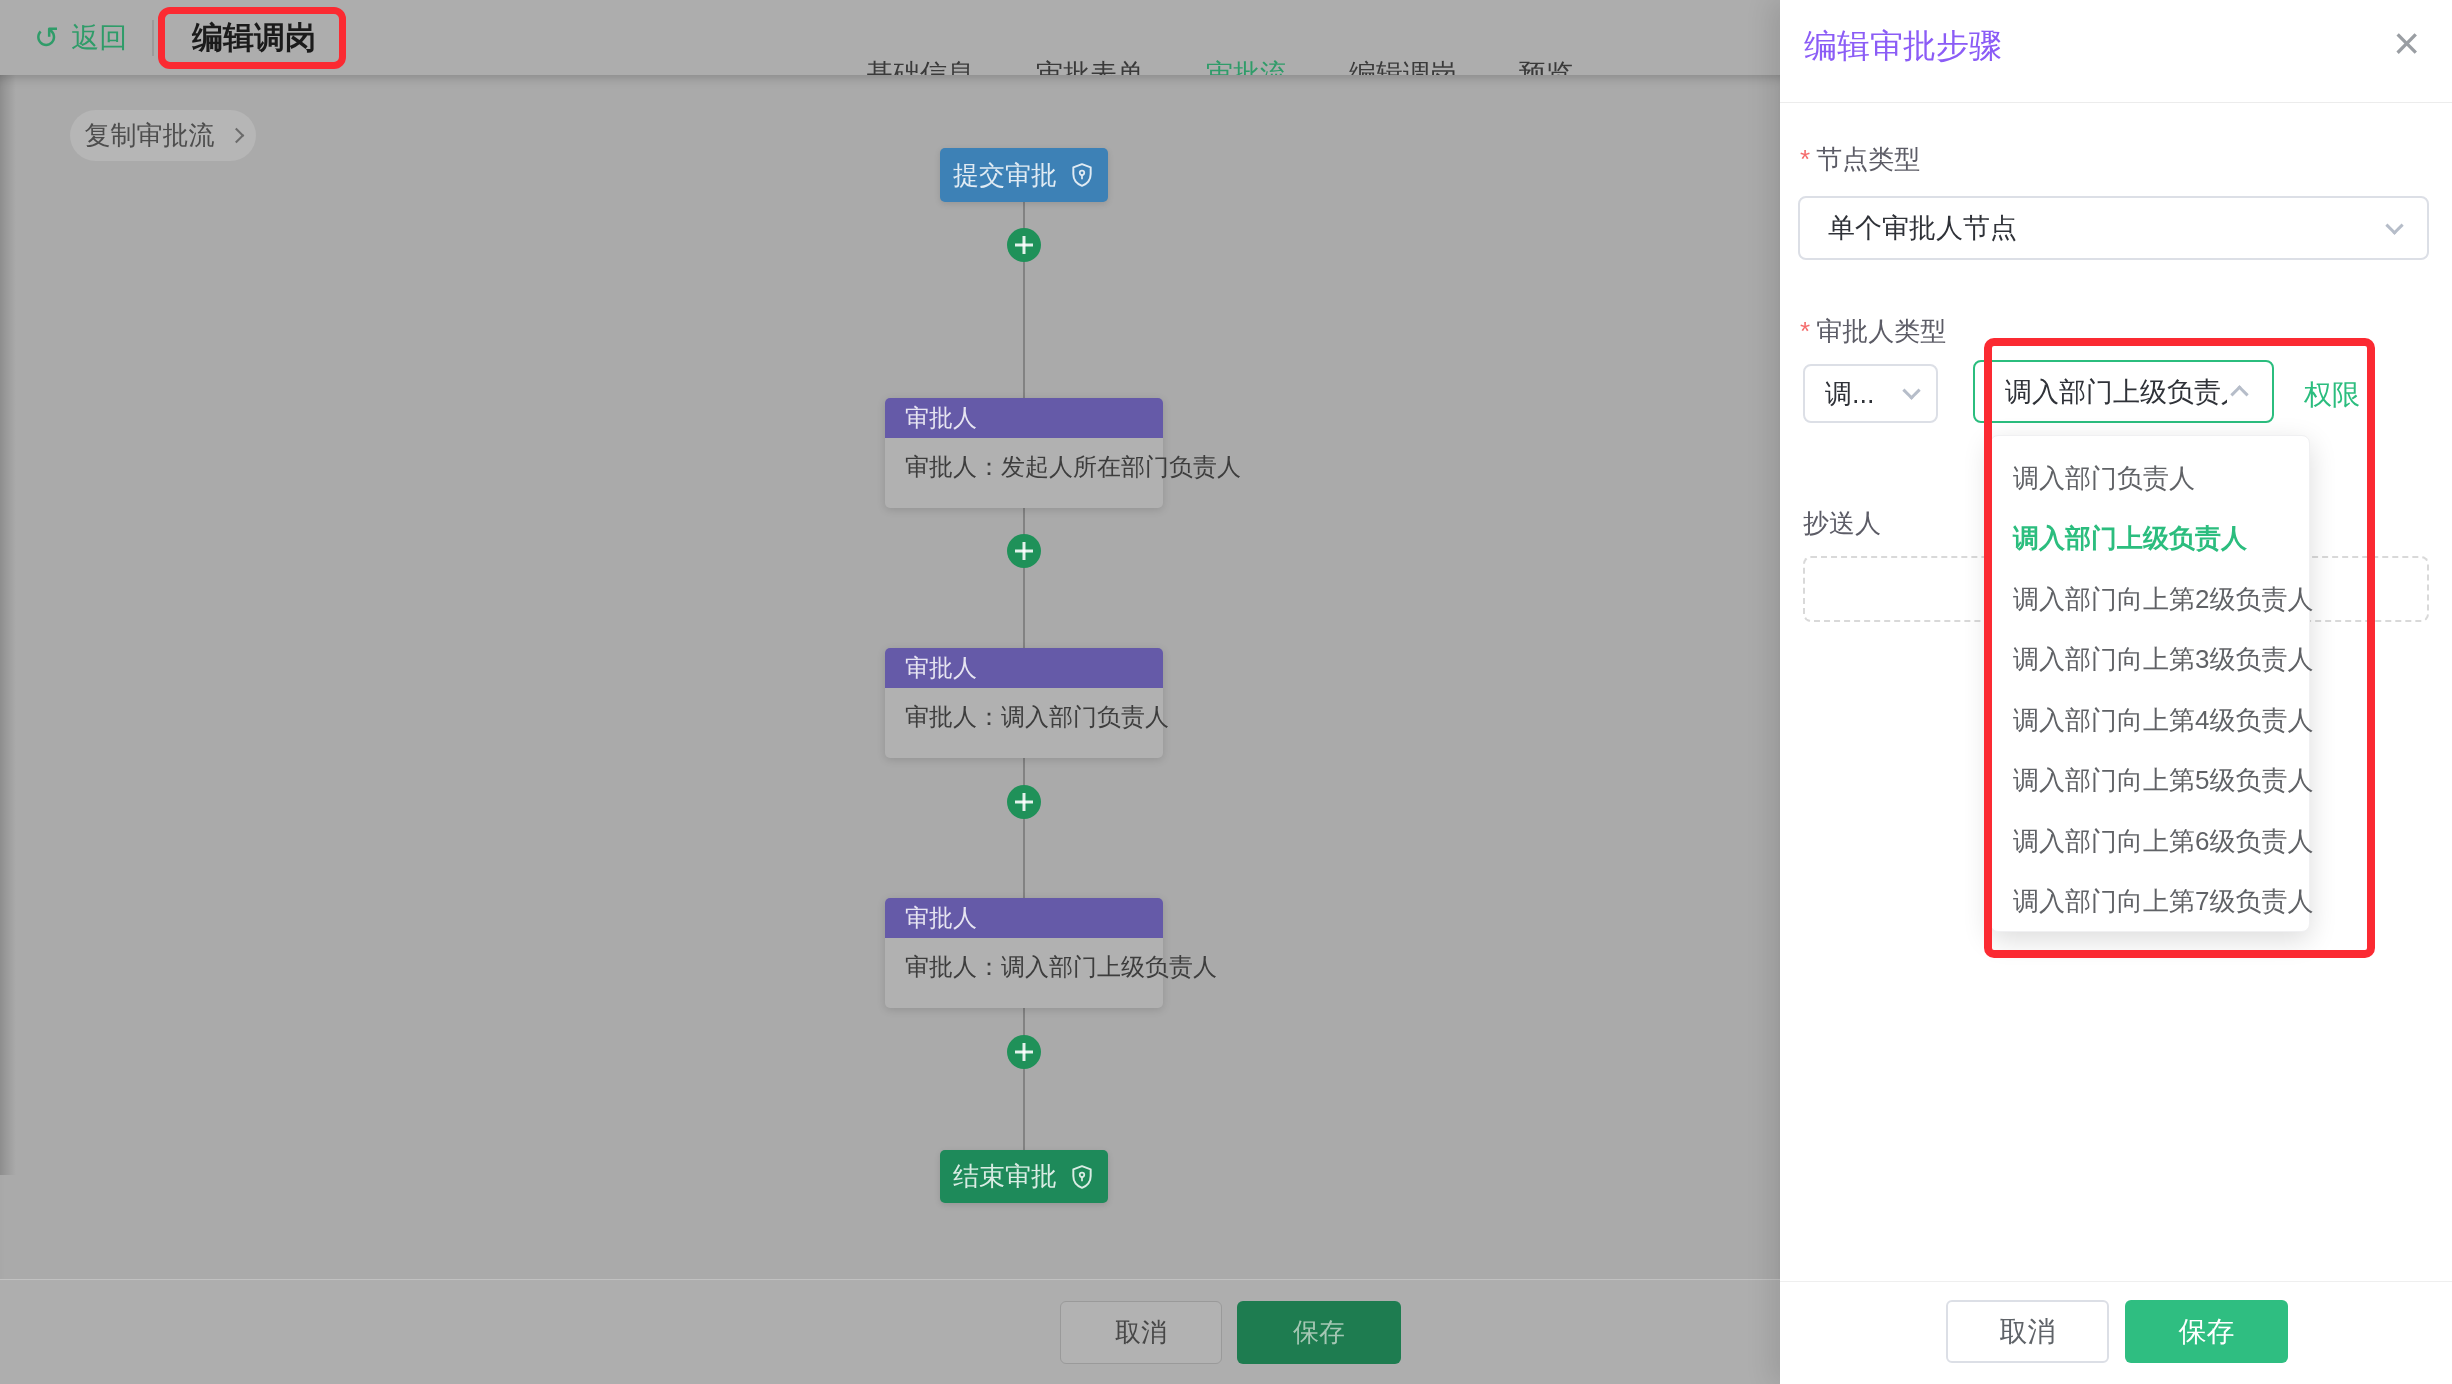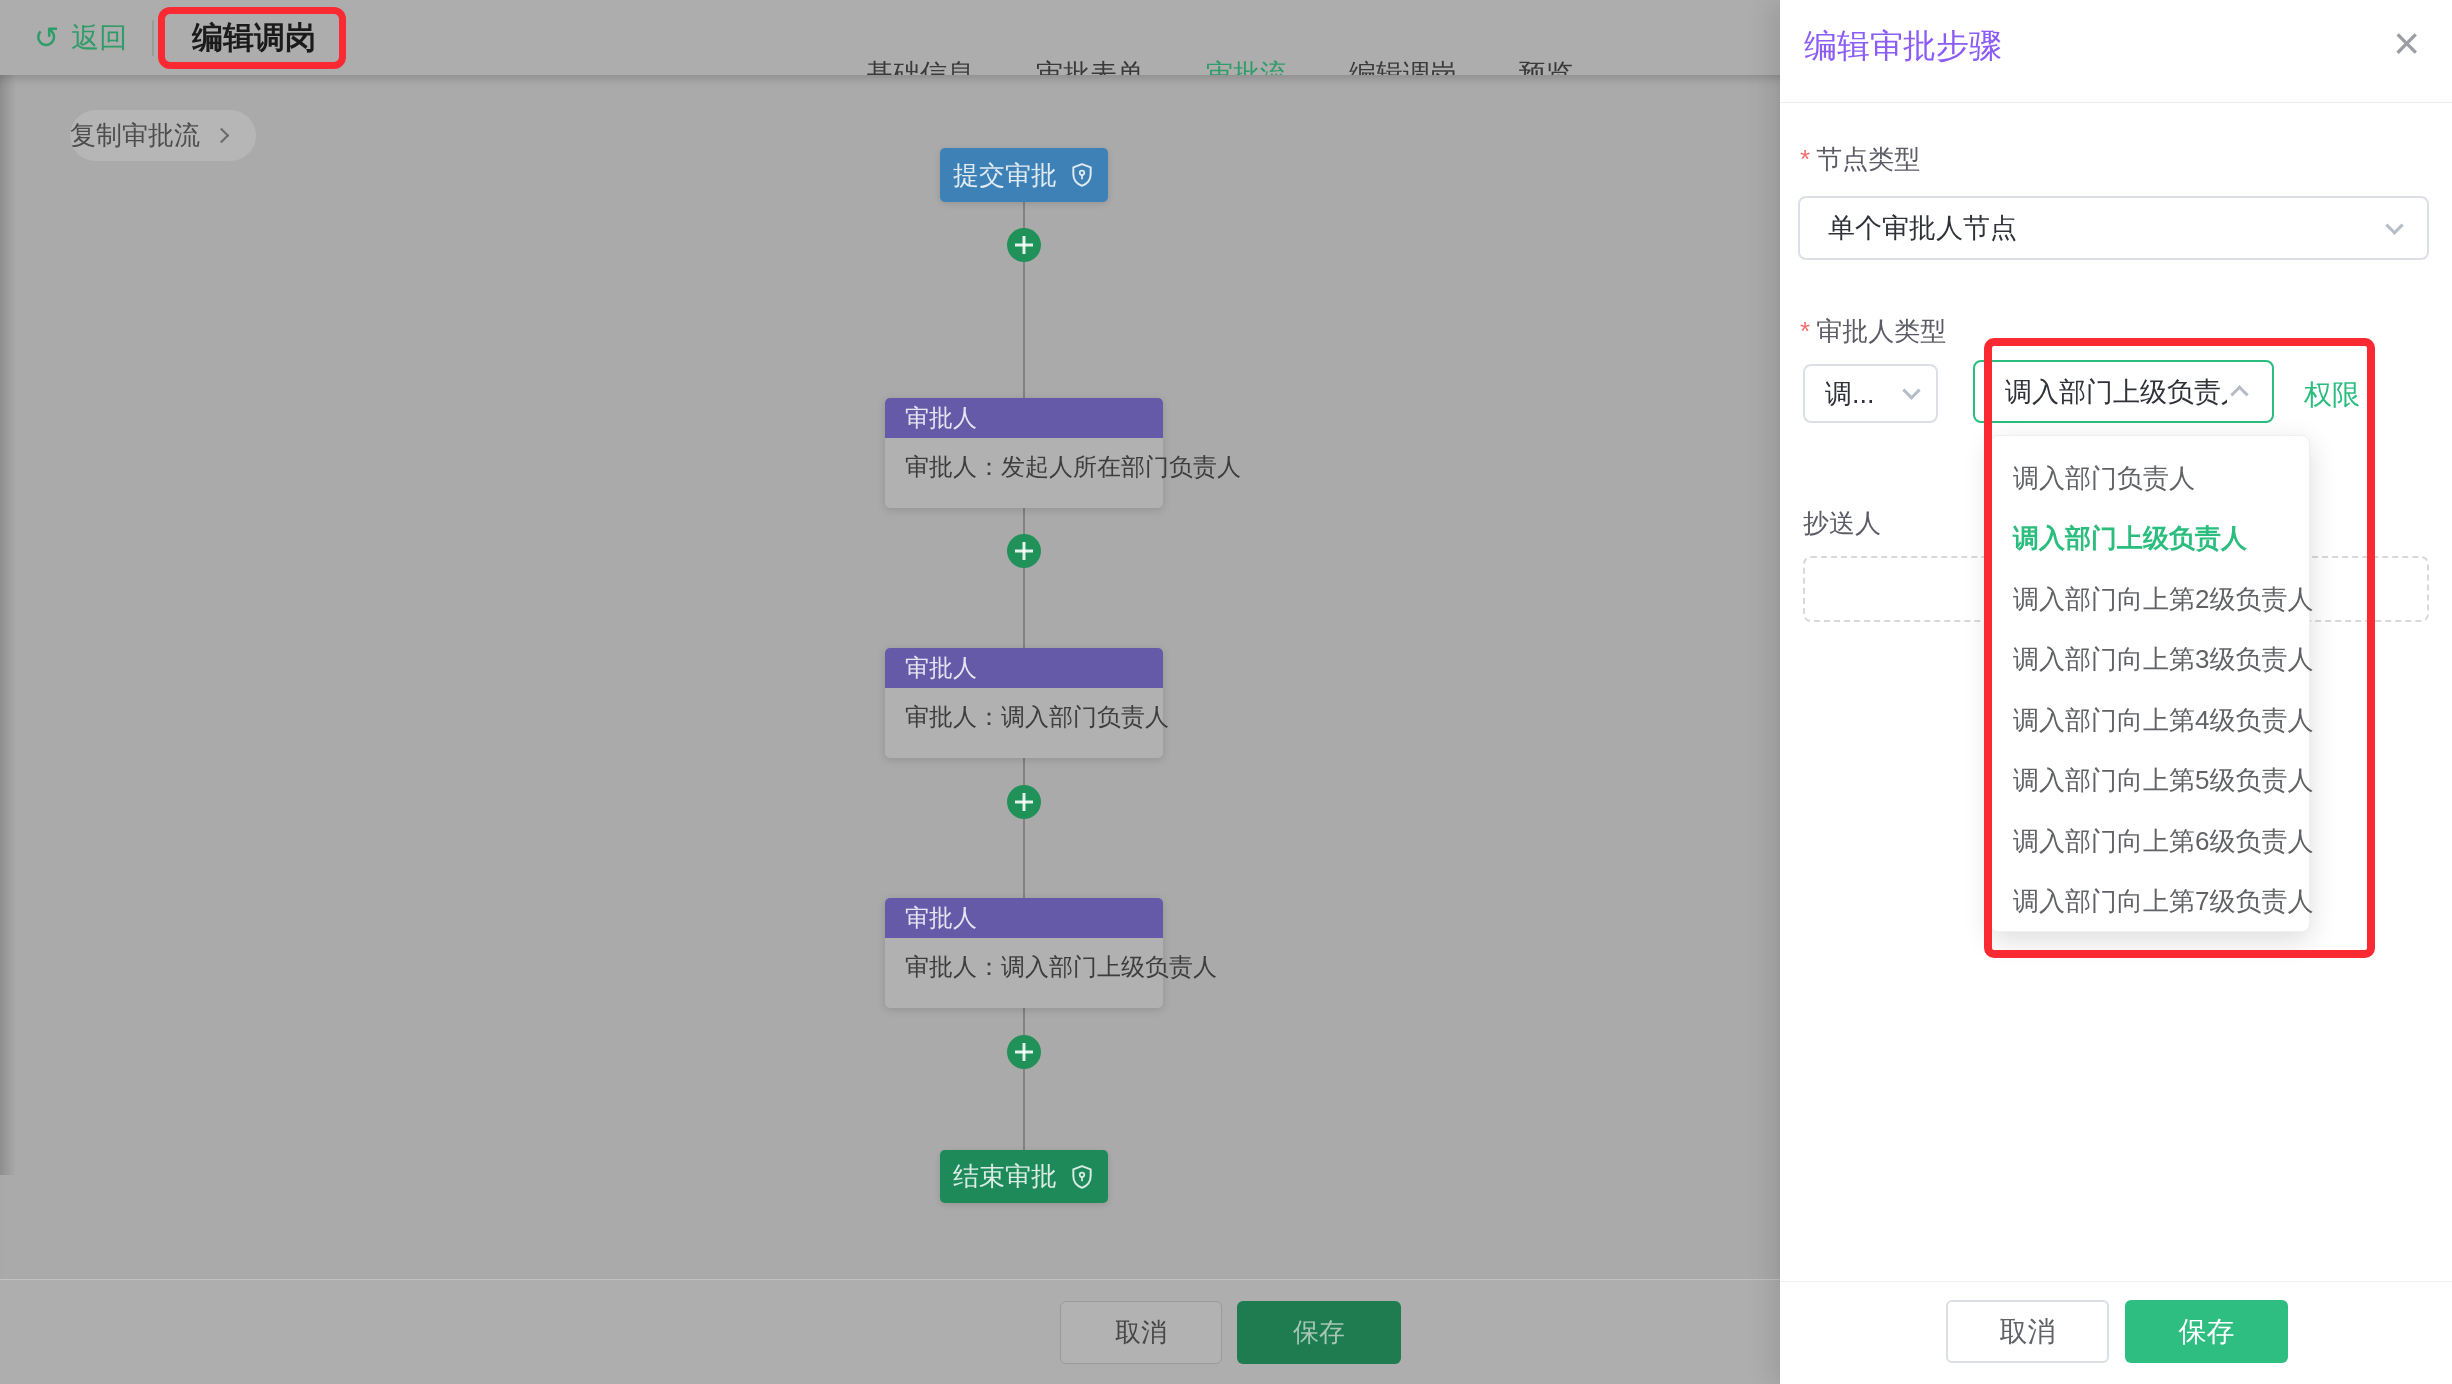--- a/index.html
+++ b/index.html
@@ -14,21 +14,21 @@
   .v-div { position:absolute; left:152px; top:20px; width:2px; height:36px; background:#9b9b9b; }
   .doc-title { position:absolute; left:192px; top:0; height:75px; display:flex; align-items:center; font-size:31px; font-weight:bold; color:#1b1b1b; }
   .tabs { position:absolute; left:866px; top:0; height:75px; display:flex; gap:62px;margin-top:36px; }
   .tab { position:relative; display:flex; align-items:center; height:75px; font-size:27px; color:#3a3a3a; cursor:pointer; }
   .tab.active { color:#2f9c69; }
   .tab.active::after { content:""; position:absolute; left:0; right:0; bottom:2px; height:6px; border-radius:3px; background:#1e8a5a; }
 
   
   .canvas { position:absolute; left:0; top:75px; width:1780px; height:1309px; background:#aaaaaa; box-shadow:inset 0 10px 12px -8px rgba(0,0,0,0.22); }
   .edge-shade { position:absolute; left:0; top:0; width:16px; height:1100px; background:linear-gradient(to right, rgba(0,0,0,0.16), rgba(0,0,0,0)); }
-  .copy-pill { position:absolute; left:70px; top:35px; width:186px; height:51px; border-radius:26px; background:#b6b6b6; display:flex; align-items:center; gap:16px; color:#4d4d4d; font-size:26px; cursor:pointer; }
+  .copy-pill { position:absolute; left:70px; top:35px; width:186px; height:51px; border-radius:26px; background:#b6b6b6; display:flex; align-items:center; justify-content:center; gap:16px; color:#4d4d4d; font-size:26px; cursor:pointer; }
 
   .flow-line { position:absolute; left:1023px; top:127px; width:2px; height:948px; background:#828282; }
   .term { position:absolute; left:940px; width:168px; height:54px; border-radius:5px; display:flex; align-items:center; justify-content:center; gap:12px; font-size:26px; color:rgba(255,255,255,0.84); box-shadow:0 2px 6px rgba(0,0,0,0.12); }
   .term.start { top:73px; background:#3d81b6; }
   .term.end { top:1075px; height:53px; background:#1e8a5a; }
   .shield { width:26px; height:26px; color:rgba(255,255,255,0.84); }
 
   .plus { position:absolute; left:1007px; width:34px; height:34px; border-radius:50%; background:#1f9159; cursor:pointer; }
   .plus::before, .plus::after { content:""; position:absolute; left:50%; top:50%; background:rgba(255,255,255,0.88); transform:translate(-50%,-50%); }
   .plus::before { width:18px; height:3px; }

